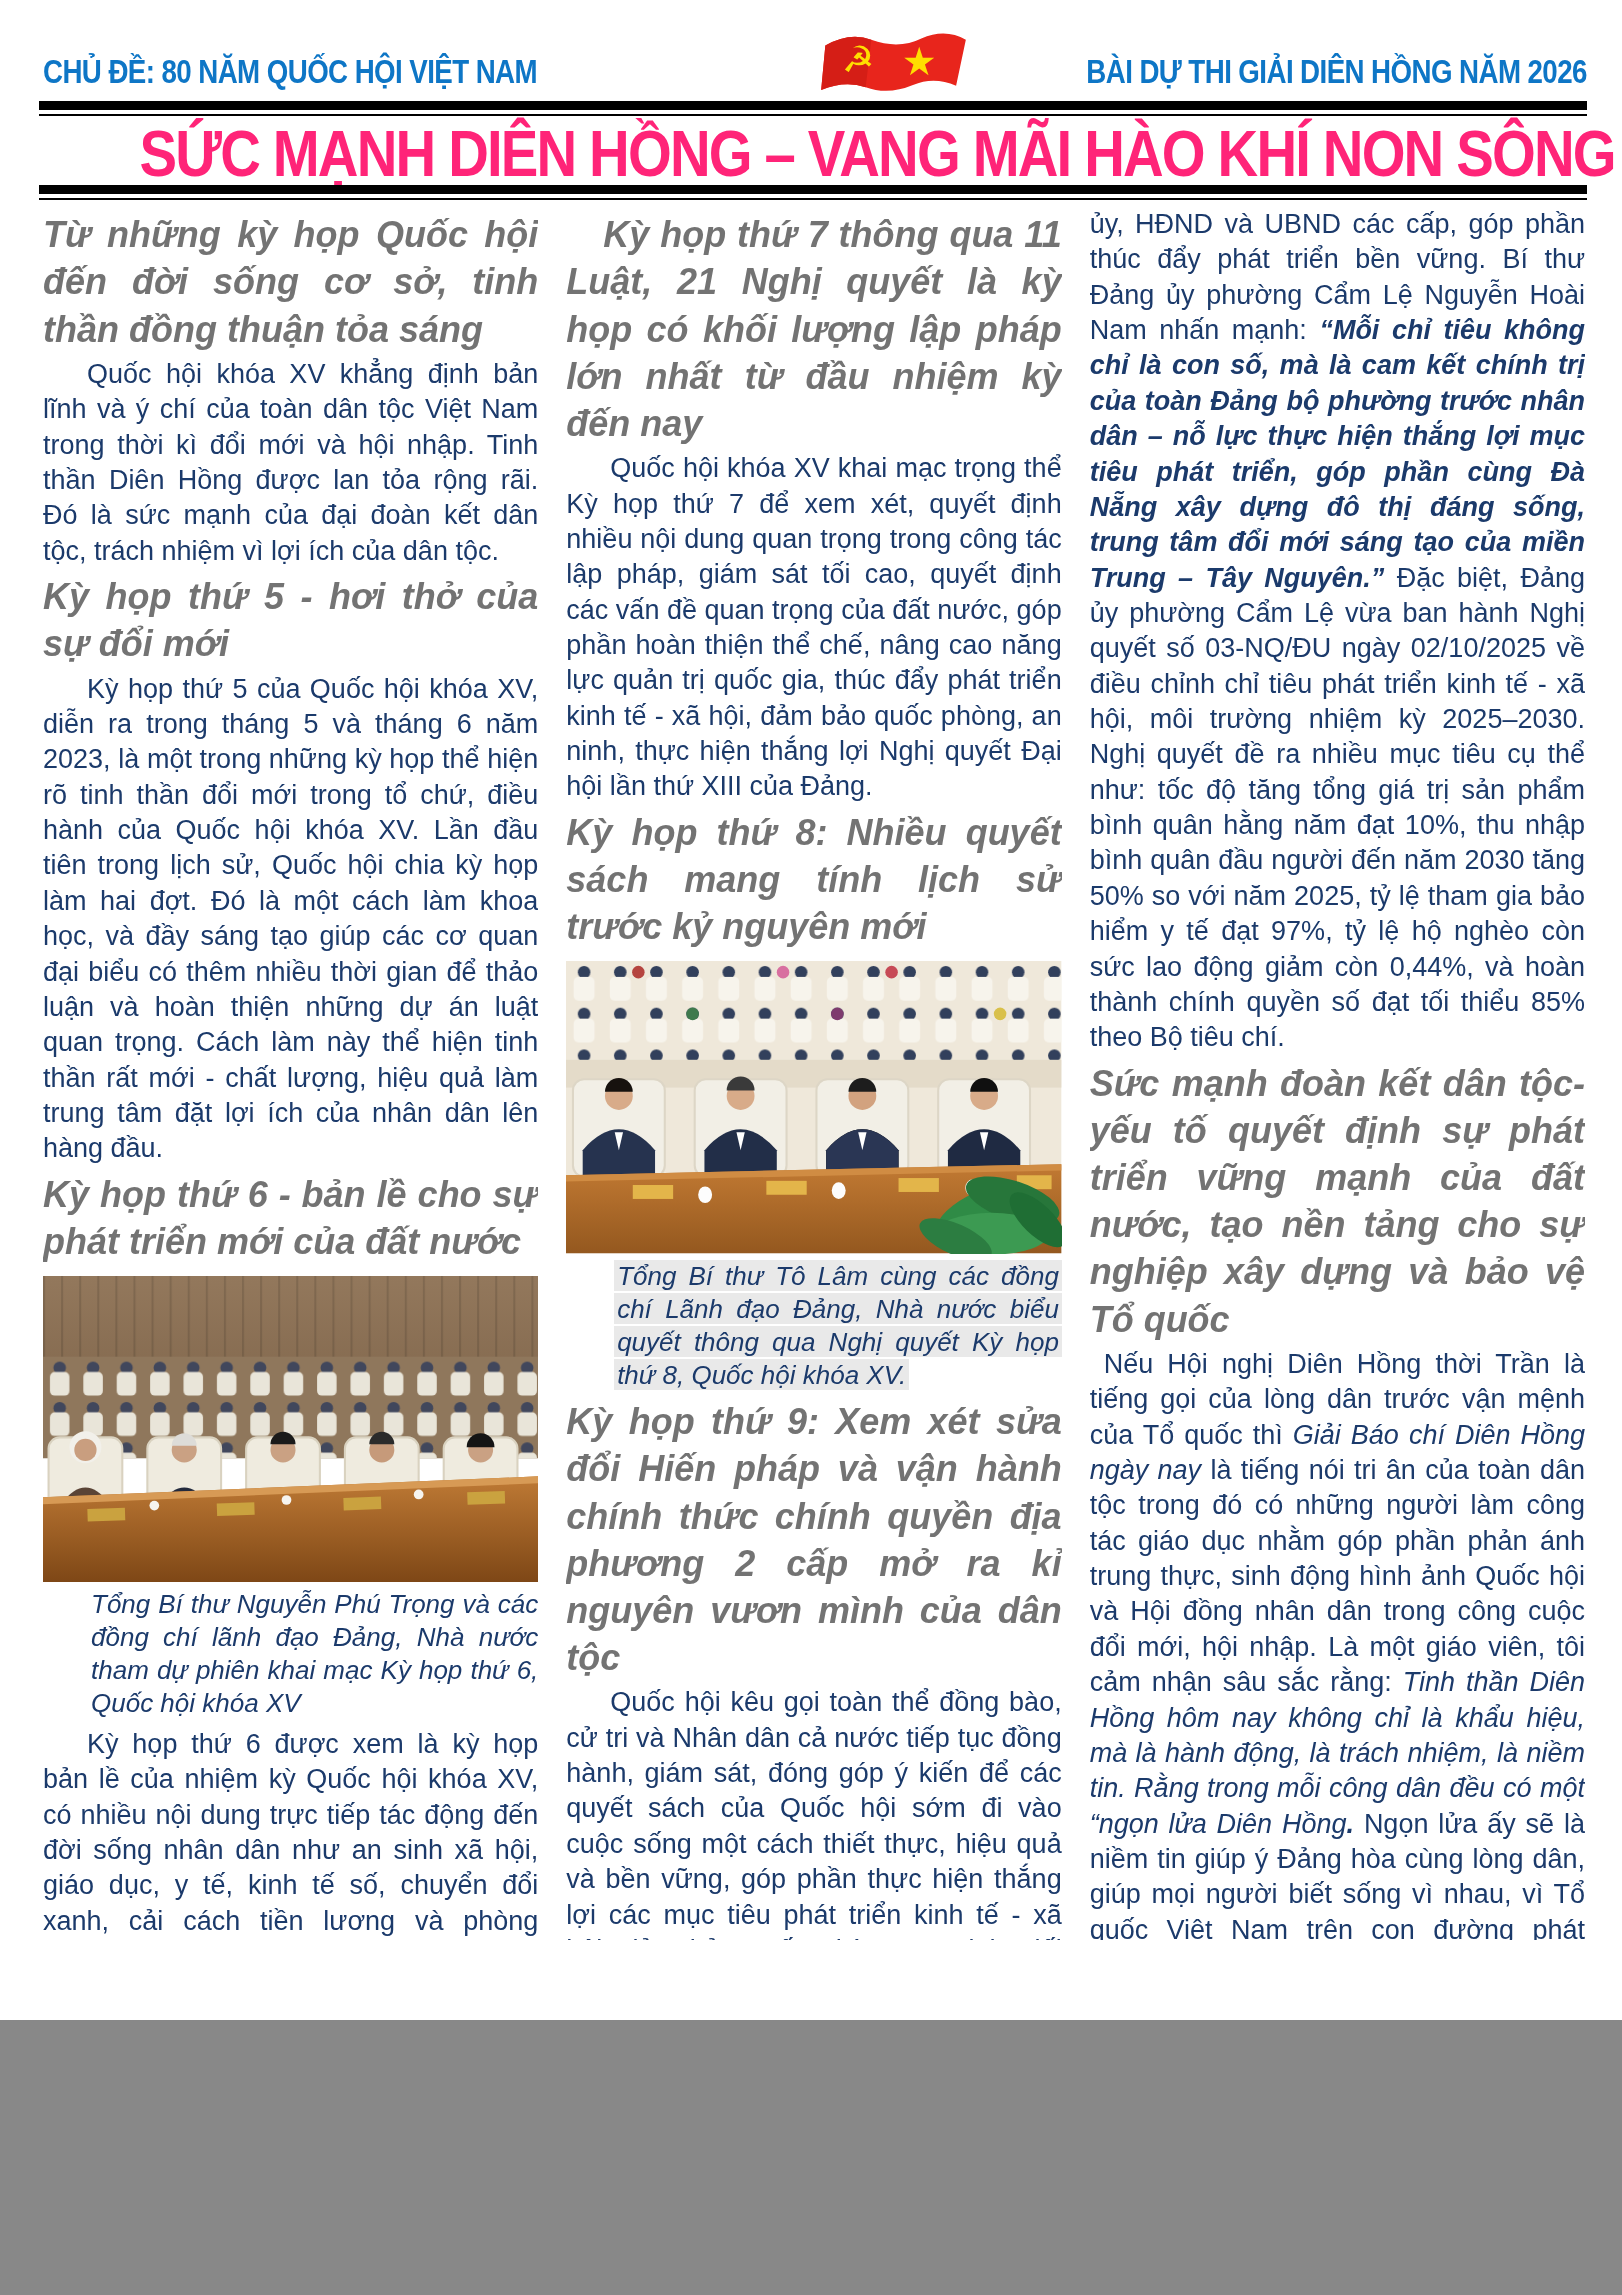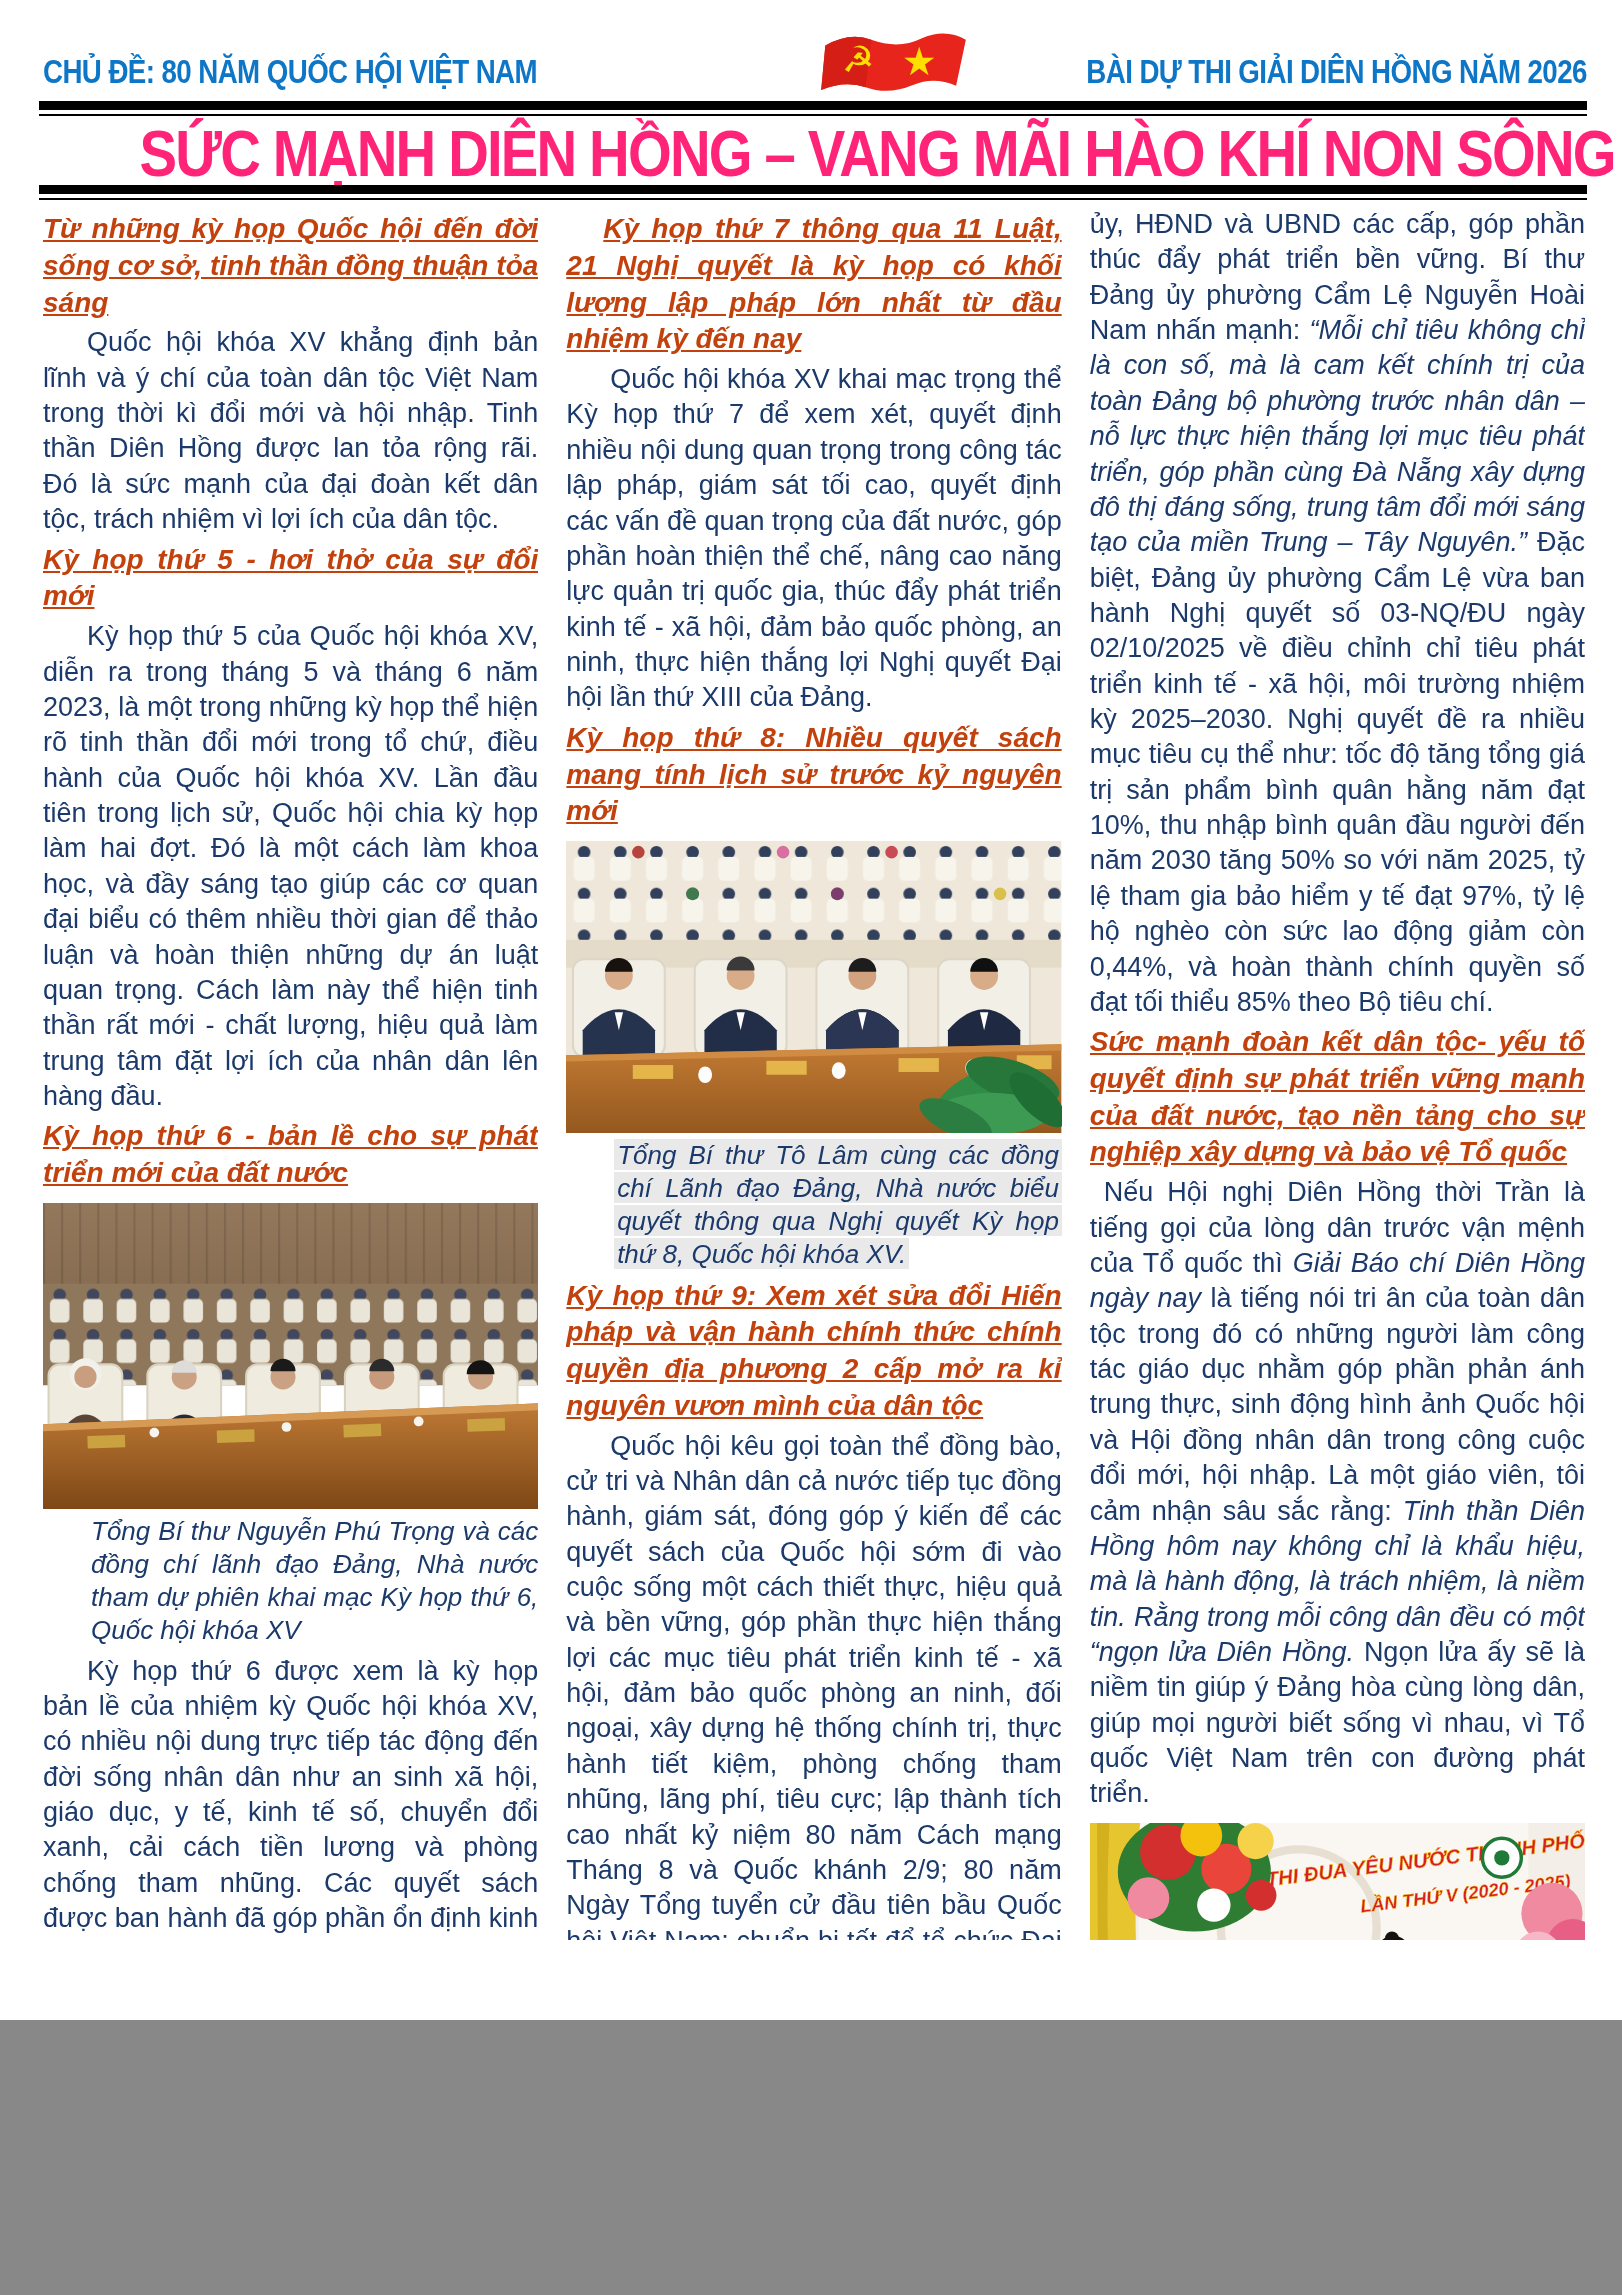--- a/index.html
+++ b/index.html
@@ -18,24 +18,24 @@
   .title-wrap{position:absolute;left:39px;right:24px;top:117px;text-align:center;white-space:nowrap;}
   .title-wrap span{display:inline-block;font-size:64px;font-weight:800;color:#ff2478;
                    letter-spacing:-2.1px;transform:scaleX(.88);transform-origin:center;}
   
   .cols{position:absolute;left:43px;right:37px;top:207px;bottom:80px;display:grid;
         grid-template-columns:repeat(3,1fr);column-gap:28px;overflow:hidden;}
   .col{overflow:hidden;text-align:justify;color:#1b3a6b;font-size:27px;line-height:1.31;}
   .col p{margin:0 0 1.4px 0;text-indent:44px;}
   .col p.ni{text-indent:0;}
   .col p.si{text-indent:14px;}
-  h3.red{color:#c2410c;font-weight:700;font-style:italic;margin:4.2px 0 4.2px 0;font-size:28px;
-         line-height:1.31;text-indent:0;text-decoration:underline;}
+  h3.red{color:#737373;font-weight:700;font-style:italic;margin:4.2px 0 4.2px 0;font-size:36px;
+         line-height:1.31;text-indent:0;}
   h3.red.hi{text-indent:37px;}
-  .bi{font-weight:400;font-style:italic;}
+  .bi{font-weight:700;font-style:italic;}
   .it{font-style:italic;}
   figure.photo{margin:11px 0 5.6px 0;}
   figure.photo svg{display:block;width:100%;}
   .caption{font-style:italic;font-size:26px;line-height:1.27;margin:1.4px 0 7px 0;padding-left:48px;}
   .caption .hl{background:#e9e9e9;box-decoration-break:clone;-webkit-box-decoration-break:clone;padding:0.7px 2.8px;}
   
   .frule{position:absolute;left:39px;right:35px;top:2219px;}
   .frule .a{height:3.5px;background:#000;margin-bottom:4.9px;}
   .frule .b{height:2.1px;background:#000;}
   .footer-text{position:absolute;left:0;right:0;top:2236px;text-align:center;white-space:nowrap;

